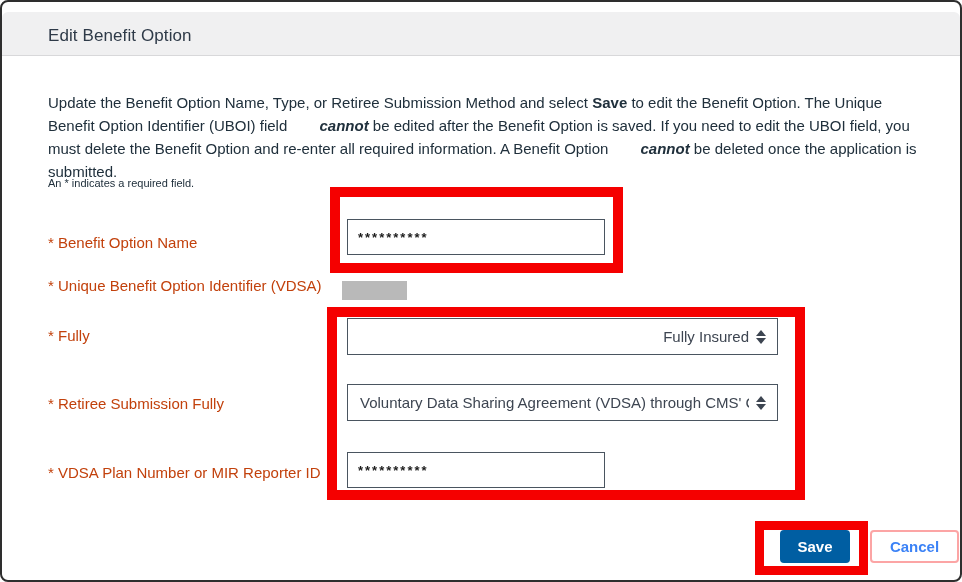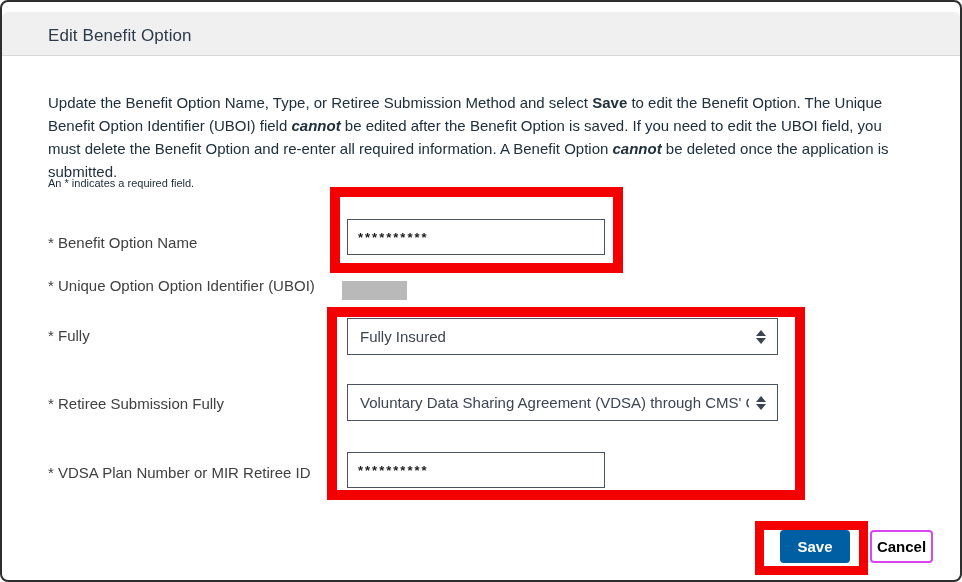--- a/index.html
+++ b/index.html
@@ -43,30 +43,30 @@
     cursor: pointer;
   }
   .close-btn svg { display: block; }
 
   .intro {
     position: absolute; left: 48px; top: 91px; width: 870px;
     font-size: 15px; line-height: 23px;
     color: #20303c;
   }
   .intro b { font-weight: 700; }
-  .intro .bi { font-weight: 700; font-style: italic; }
+  .intro .bi { font-weight: 700; font-style: italic; margin-left: 28px; }
 
   .required-note {
     position: absolute; left: 48px; top: 177px;
     font-size: 11px; color: #20303c;
   }
 
   .field-label {
     position: absolute; left: 48px;
-    font-size: 15px; color: #404040;
+    font-size: 15px; color: #c2410c;
     white-space: nowrap;
   }
 
   .text-input {
     position: absolute; left: 347px; width: 258px; height: 36px;
     border: 1.5px solid #4a5560;
     border-radius: 0;
     background: #ffffff;
     font-family: "Liberation Sans", sans-serif;
     font-size: 13px; font-weight: 700; letter-spacing: 2px;
@@ -82,20 +82,21 @@
   }
 
   .fake-select {
     position: absolute; left: 347px; width: 431px; height: 37px;
     border: 1.5px solid #4a5560;
     background: #ffffff;
     display: flex; align-items: center;
     padding: 0 28px 0 12px;
     cursor: pointer;
     z-index: 10;
+    text-align: right;
   }
   .fake-select .sel-text {
     font-size: 15px; color: #3d4551;
     white-space: nowrap; overflow: hidden;
     flex: 1;
   }
   .sel-arrows {
     position: absolute; right: 11px; top: 50%;
     transform: translateY(-50%);
     display: flex; flex-direction: column; align-items: center; gap: 2px;
@@ -119,23 +120,23 @@
     font-size: 15px; font-weight: 700;
     display: flex; align-items: center; justify-content: center;
     cursor: pointer;
     z-index: 10;
   }
   .btn-save {
     left: 780px; top: 530px; width: 70px;
     background: #005ea2; color: #ffffff; border: none;
   }
   .btn-cancel {
-    left: 870px; top: 530px; width: 63px;
-    background: #ffffff; color: #000000;
-    border: 2px solid #d946ef;
+    left: 870px; top: 530px; width: 89px;
+    background: #ffffff; color: #3b82f6;
+    border: 2px solid #fca5a5;
   }
 
   .annotation {
     position: absolute;
     border: 10px solid #f50000;
     background: transparent;
     pointer-events: none;
     z-index: 30;
   }
   .anno-1 { left: 330px; top: 187px; width: 293px; height: 86px; }
@@ -157,42 +158,42 @@
   </span>
 </button>
 
 <p class="intro"><span>Update the Benefit Option Name, Type, or Retiree Submission Method and select </span><b>Save</b><span> to edit the Benefit Option. The Unique Benefit Option Identifier (UBOI) field </span><span class="bi">cannot</span><span> be edited after the Benefit Option is saved. If you need to edit the UBOI field, you must delete the Benefit Option and re-enter all required information. A Benefit Option </span><span class="bi">cannot</span><span> be deleted once the application is submitted.</span></p>
 
 <div class="required-note">An * indicates a required field.</div>
 
 <label class="field-label" style="top:234px;">* Benefit Option Name</label>
 <input class="text-input" style="top: 219px;" type="text" value="**********">
 
-<label class="field-label" style="top:277px;">* Unique Option Option Identifier (UBOI)</label>
+<label class="field-label" style="top:277px;">* Unique Benefit Option Identifier (VDSA)</label>
 <div class="redacted"></div>
 
 <label class="field-label" style="top:327px;">* Fully</label>
 <div class="fake-select" style="top:318px;">
   <span class="sel-text">Fully Insured</span>
   <span class="sel-arrows">
     <span class="tri-up"></span>
       <span class="tri-down"></span>
   </span>
 </div>
 
 <label class="field-label" style="top:395px;">* Retiree Submission Fully</label>
 <div class="fake-select" style="top:384px;">
   <span class="sel-text">Voluntary Data Sharing Agreement (VDSA) through CMS' Coord</span>
   <span class="sel-arrows">
     <span class="tri-up"></span>
       <span class="tri-down"></span>
   </span>
 </div>
 
-<label class="field-label" style="top:464px;">* VDSA Plan Number or MIR Retiree ID</label>
+<label class="field-label" style="top:464px;">* VDSA Plan Number or MIR Reporter ID</label>
 <input class="text-input" style="top: 452px;" type="text" value="**********">
 
 <button class="btn btn-save">Save</button>
 <button class="btn btn-cancel">Cancel</button>
 
 <div class="annotation anno-1"></div>
 <div class="annotation anno-2"></div>
 <div class="annotation anno-3"></div>
 
 <div class="frame"></div>

